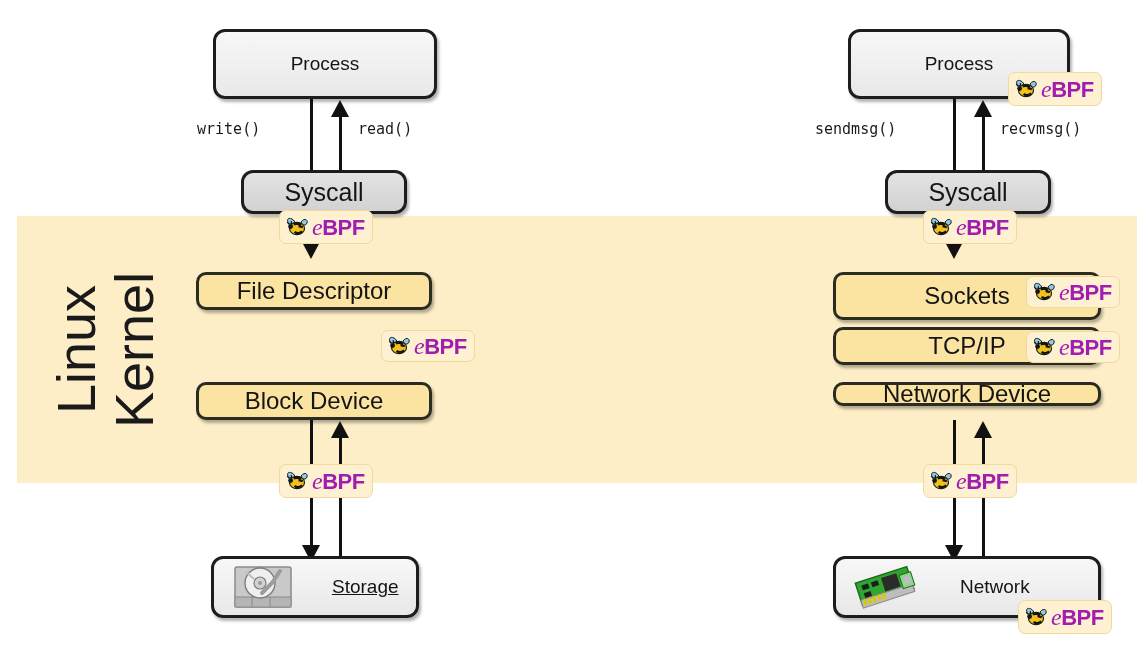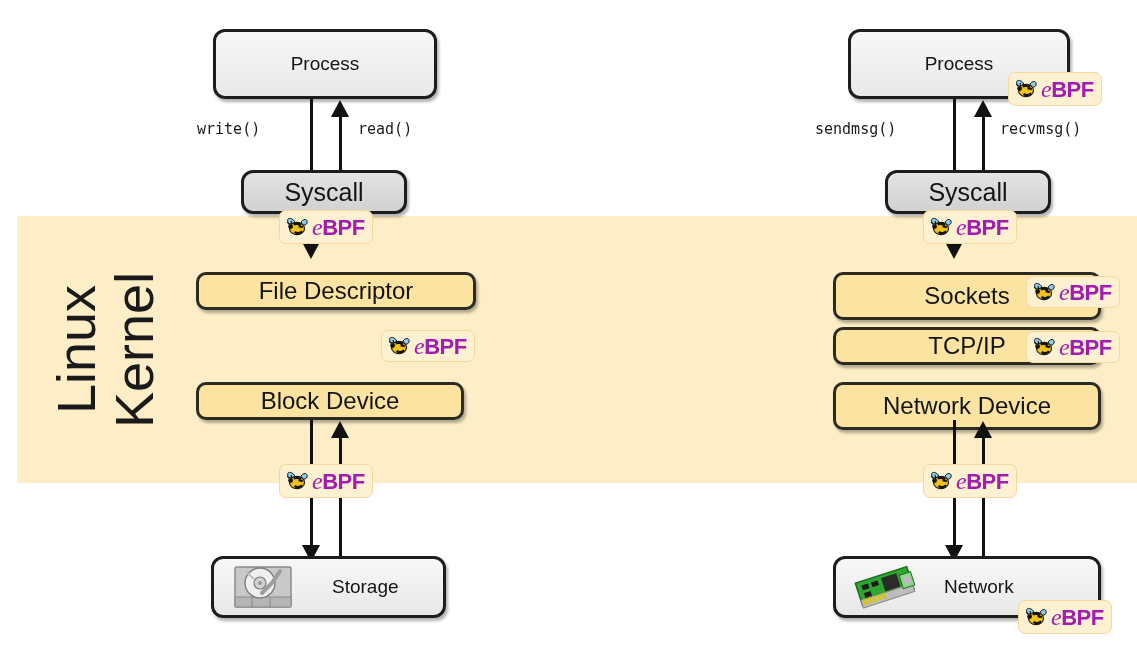--- a/index.html
+++ b/index.html
@@ -162,39 +162,39 @@
       <ellipse cx="13" cy="13.5" rx="7.5" ry="6.2" fill="#f2c21a" stroke="#1b1b1b" stroke-width="1.2"></ellipse>
       <path d="M9.5 8.4 C12 6.4, 15.5 6.8, 17.5 9.4 L16.2 11.5 C14 9.6, 11.4 9.6, 9.9 10.6 Z" fill="#141414"></path>
       <path d="M10.6 16.8 C13 19, 16.2 18.4, 18.2 16.2" fill="none" stroke="#141414" stroke-width="2.4"></path>
       <path d="M14.6 11.2 L18.8 12.1" stroke="#141414" stroke-width="2.2"></path>
       <circle cx="6.6" cy="11.6" r="2.4" fill="#141414"></circle>
       <path d="M5.4 9.6 L3.2 7.2 M7.6 9.2 L7.2 6.2" stroke="#141414" stroke-width="1.2"></path>
     </svg>
     <span class="txt"><i>e</i><b>BPF</b></span>
   </div>
 
-  <div class="node node-yellow" style="left:196px; top:272px; width:280px; height:38px; font-size:24px;">
+  <div class="node node-yellow" style="left:196px; top:272px; width:236px; height:38px; font-size:24px;">
     <span class="label">File Descriptor</span>
   </div>
 
   <div class="ebpf inline" style="left:381px; top:330px;">
     <svg class="bee" width="26" height="24" viewBox="0 0 26 24">
       <path d="M5 9 C2 5, 4 2, 8 4 C10 5, 11 7, 11 8 Z" fill="#8ecbe8" stroke="#1b1b1b" stroke-width="1"></path>
       <path d="M17 7 C20 3, 24 4, 23 8 C22.4 10, 20 10.5, 18.5 10 Z" fill="#8ecbe8" stroke="#1b1b1b" stroke-width="1"></path>
       <ellipse cx="13" cy="13.5" rx="7.5" ry="6.2" fill="#f2c21a" stroke="#1b1b1b" stroke-width="1.2"></ellipse>
       <path d="M9.5 8.4 C12 6.4, 15.5 6.8, 17.5 9.4 L16.2 11.5 C14 9.6, 11.4 9.6, 9.9 10.6 Z" fill="#141414"></path>
       <path d="M10.6 16.8 C13 19, 16.2 18.4, 18.2 16.2" fill="none" stroke="#141414" stroke-width="2.4"></path>
       <path d="M14.6 11.2 L18.8 12.1" stroke="#141414" stroke-width="2.2"></path>
       <circle cx="6.6" cy="11.6" r="2.4" fill="#141414"></circle>
       <path d="M5.4 9.6 L3.2 7.2 M7.6 9.2 L7.2 6.2" stroke="#141414" stroke-width="1.2"></path>
     </svg>
     <span class="txt"><i>e</i><b>BPF</b></span>
   </div>
 
-  <div class="node node-yellow" style="left:196px; top:382px; width:268px; height:38px; font-size:24px;">
+  <div class="node node-yellow" style="left:196px; top:382px; width:236px; height:38px; font-size:24px;">
     <span class="label">Block Device</span>
   </div>
 
   <div class="arrow-line" style="left:310px; top:420px; height:145px;"></div>
   <div class="arrow-head down" style="left:302px; top:545px;"></div>
   <div class="arrow-line" style="left:339px; top:437px; height:128px;"></div>
   <div class="arrow-head up" style="left:331px; top:421px;"></div>
 
   <div class="ebpf" style="left:279px; top:464px;">
     <svg class="bee" width="26" height="24" viewBox="0 0 26 24">
@@ -203,21 +203,21 @@
       <ellipse cx="13" cy="13.5" rx="7.5" ry="6.2" fill="#f2c21a" stroke="#1b1b1b" stroke-width="1.2"></ellipse>
       <path d="M9.5 8.4 C12 6.4, 15.5 6.8, 17.5 9.4 L16.2 11.5 C14 9.6, 11.4 9.6, 9.9 10.6 Z" fill="#141414"></path>
       <path d="M10.6 16.8 C13 19, 16.2 18.4, 18.2 16.2" fill="none" stroke="#141414" stroke-width="2.4"></path>
       <path d="M14.6 11.2 L18.8 12.1" stroke="#141414" stroke-width="2.2"></path>
       <circle cx="6.6" cy="11.6" r="2.4" fill="#141414"></circle>
       <path d="M5.4 9.6 L3.2 7.2 M7.6 9.2 L7.2 6.2" stroke="#141414" stroke-width="1.2"></path>
     </svg>
     <span class="txt"><i>e</i><b>BPF</b></span>
   </div>
 
-  <div class="node node-gray" style="left:211px; top:556px; width:235px; height:62px; justify-content:flex-start; padding-left:18px; gap:38px;">
+  <div class="node node-gray" style="left:211px; top:556px; width:208px; height:62px; justify-content:flex-start; padding-left:18px; gap:38px;text-decoration:underline;">
     <svg class="dev-icon" width="62" height="48" viewBox="0 0 62 48">
       <rect x="3" y="4" width="56" height="40" rx="2" fill="#c9c9c9" stroke="#8a8a8a" stroke-width="1.5"></rect>
       <rect x="3" y="34" width="56" height="10" fill="#b5b5b5" stroke="#8a8a8a" stroke-width="1"></rect>
       <line x1="20" y1="34" x2="20" y2="44" stroke="#8a8a8a" stroke-width="1"></line>
       <line x1="38" y1="34" x2="38" y2="44" stroke="#8a8a8a" stroke-width="1"></line>
       <circle cx="28" cy="20" r="15" fill="#efefef" stroke="#7d7d7d" stroke-width="1.4"></circle>
       <circle cx="28" cy="20" r="6" fill="#d2d2d2" stroke="#7d7d7d" stroke-width="1.2"></circle>
       <circle cx="28" cy="20" r="2" fill="#9a9a9a"></circle>
       <path d="M48 8 L40 20 L30 30" fill="none" stroke="#9c9c9c" stroke-width="4" stroke-linecap="round"></path>
       <path d="M14 9 L22 16" stroke="#bdbdbd" stroke-width="2"></path>
@@ -297,21 +297,21 @@
       <ellipse cx="13" cy="13.5" rx="7.5" ry="6.2" fill="#f2c21a" stroke="#1b1b1b" stroke-width="1.2"></ellipse>
       <path d="M9.5 8.4 C12 6.4, 15.5 6.8, 17.5 9.4 L16.2 11.5 C14 9.6, 11.4 9.6, 9.9 10.6 Z" fill="#141414"></path>
       <path d="M10.6 16.8 C13 19, 16.2 18.4, 18.2 16.2" fill="none" stroke="#141414" stroke-width="2.4"></path>
       <path d="M14.6 11.2 L18.8 12.1" stroke="#141414" stroke-width="2.2"></path>
       <circle cx="6.6" cy="11.6" r="2.4" fill="#141414"></circle>
       <path d="M5.4 9.6 L3.2 7.2 M7.6 9.2 L7.2 6.2" stroke="#141414" stroke-width="1.2"></path>
     </svg>
     <span class="txt"><i>e</i><b>BPF</b></span>
   </div>
 
-  <div class="node node-yellow" style="left:833px; top:382px; width:268px; height:48px; font-size:24px;">
+  <div class="node node-yellow" style="left:833px; top:382px; width:268px; height:24px; font-size:24px;">
     <span class="label">Network Device</span>
   </div>
 
   <div class="arrow-line" style="left:953px; top:420px; height:145px;"></div>
   <div class="arrow-head down" style="left:945px; top:545px;"></div>
   <div class="arrow-line" style="left:982px; top:437px; height:128px;"></div>
   <div class="arrow-head up" style="left:974px; top:421px;"></div>
 
   <div class="ebpf" style="left:923px; top:464px;">
     <svg class="bee" width="26" height="24" viewBox="0 0 26 24">
@@ -320,21 +320,21 @@
       <ellipse cx="13" cy="13.5" rx="7.5" ry="6.2" fill="#f2c21a" stroke="#1b1b1b" stroke-width="1.2"></ellipse>
       <path d="M9.5 8.4 C12 6.4, 15.5 6.8, 17.5 9.4 L16.2 11.5 C14 9.6, 11.4 9.6, 9.9 10.6 Z" fill="#141414"></path>
       <path d="M10.6 16.8 C13 19, 16.2 18.4, 18.2 16.2" fill="none" stroke="#141414" stroke-width="2.4"></path>
       <path d="M14.6 11.2 L18.8 12.1" stroke="#141414" stroke-width="2.2"></path>
       <circle cx="6.6" cy="11.6" r="2.4" fill="#141414"></circle>
       <path d="M5.4 9.6 L3.2 7.2 M7.6 9.2 L7.2 6.2" stroke="#141414" stroke-width="1.2"></path>
     </svg>
     <span class="txt"><i>e</i><b>BPF</b></span>
   </div>
 
-  <div class="node node-gray" style="left:833px; top:556px; width:268px; height:62px; justify-content:flex-start; padding-left:14px; gap:22px;">
+  <div class="node node-gray" style="left:833px; top:556px; width:268px; height:62px; justify-content:flex-start; padding-left:14px; gap:38px;">
     <svg class="dev-icon" width="72" height="50" viewBox="0 0 72 50">
       <g transform="rotate(-18 36 25)">
         <rect x="8" y="12" width="54" height="24" fill="#2fa62f" stroke="#1d6b1d" stroke-width="1.5"></rect>
         <rect x="8" y="30" width="54" height="8" fill="#bdbdbd" stroke="#8a8a8a" stroke-width="1"></rect>
         <rect x="34" y="15" width="16" height="14" fill="#2b2b2b"></rect>
         <rect x="13" y="16" width="7" height="5" fill="#1d1d1d"></rect>
         <rect x="23" y="16" width="7" height="5" fill="#1d1d1d"></rect>
         <rect x="13" y="24" width="7" height="5" fill="#1d1d1d"></rect>
         <g fill="#d7c800">
           <rect x="10" y="30" width="3" height="6"></rect>

